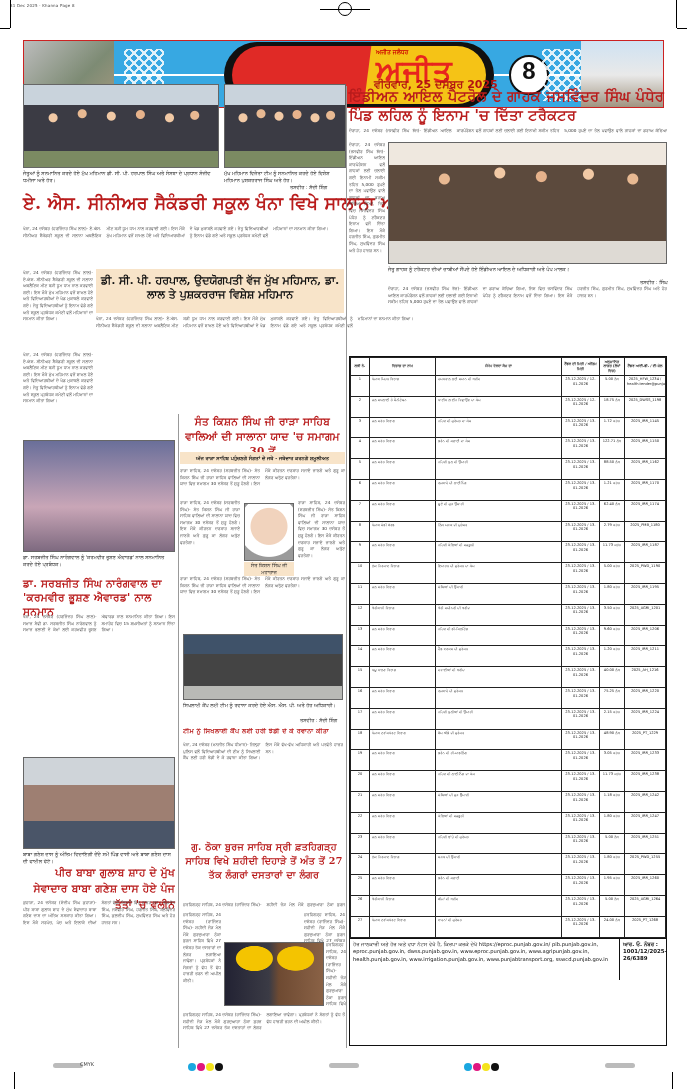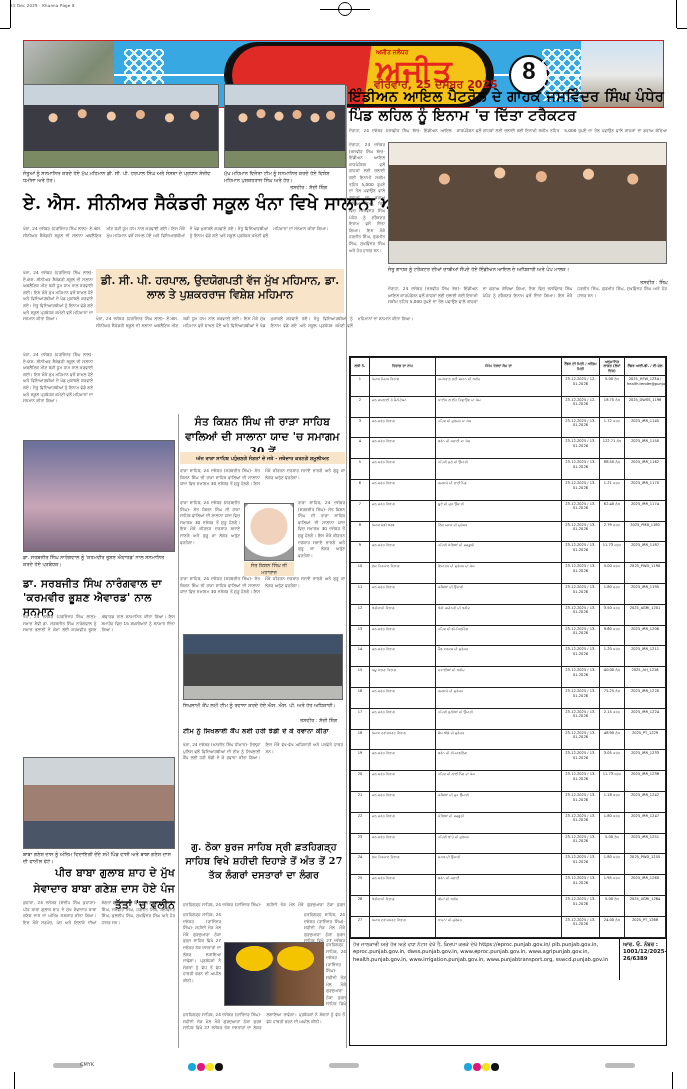--- a/index.html
+++ b/index.html
@@ -48,21 +48,21 @@
   .ph-portrait { background: radial-gradient(circle at 50% 40%, #f1d3bd 0 18px, #fff 19px 30px, #9a9a9a 31px); }
   .ph-flag { background: linear-gradient(180deg,#3f5269 0 30%,#444 30% 80%,#b9bab6 80%); }
   .ph-fire { background: linear-gradient(180deg,#cfd4d9 0 30%,#9e7f72 30% 70%,#4a5568 70%); }
   .ph-turbans { background:
       radial-gradient(ellipse at 30% 25%, #f4c400 0 18px, transparent 19px),
       radial-gradient(ellipse at 72% 25%, #f4c400 0 18px, transparent 19px),
       linear-gradient(90deg,#223,#3b3b45 45%,#6e4a32 55%,#8a6246); }
 
   .caption { font-size: 5px; line-height: 7px; color: #222; }
   .credit { font-size: 5px; color: #222; }
-  .hl { font-family: "DejaVu Serif", serif; font-weight: bold; color: #000000; line-height: 1.15; letter-spacing: 0.3px; }
+  .hl { font-family: "DejaVu Serif", serif; font-weight: bold; color: #b91c1c; line-height: 1.15; letter-spacing: 0.3px; }
   .sub-hl { background: #f8e4c9; font-family: "DejaVu Serif", serif; font-weight: bold; text-align: center; line-height: 1.3; }
   .body-text { font-size: 4.2px; line-height: 6.6px; color: #333; text-align: justify; column-gap: 5px; overflow: hidden; }
   .rule-v { width: 1px; background: #999; }
 
   
   .tender { top: 356px; left: 349px; width: 318px; height: 690px; border: 1.5px solid #111; background: #fff; }
   .tender-head { height: 29px; background: #111; position: relative; }
   .tender-emblem { position: absolute; left: 6px; top: 2px; width: 24px; height: 24px; background: #d8d8d8; border-radius: 2px; }
   .tender-emblem-r { position: absolute; right: 12px; top: 3px; width: 22px; height: 22px; border-radius: 50%; background: #bbb; }
   .tender-gov { position: absolute; left: 56px; top: 4px; color: #fff; font: bold 15px "DejaVu Serif", serif; letter-spacing: 1px; }

